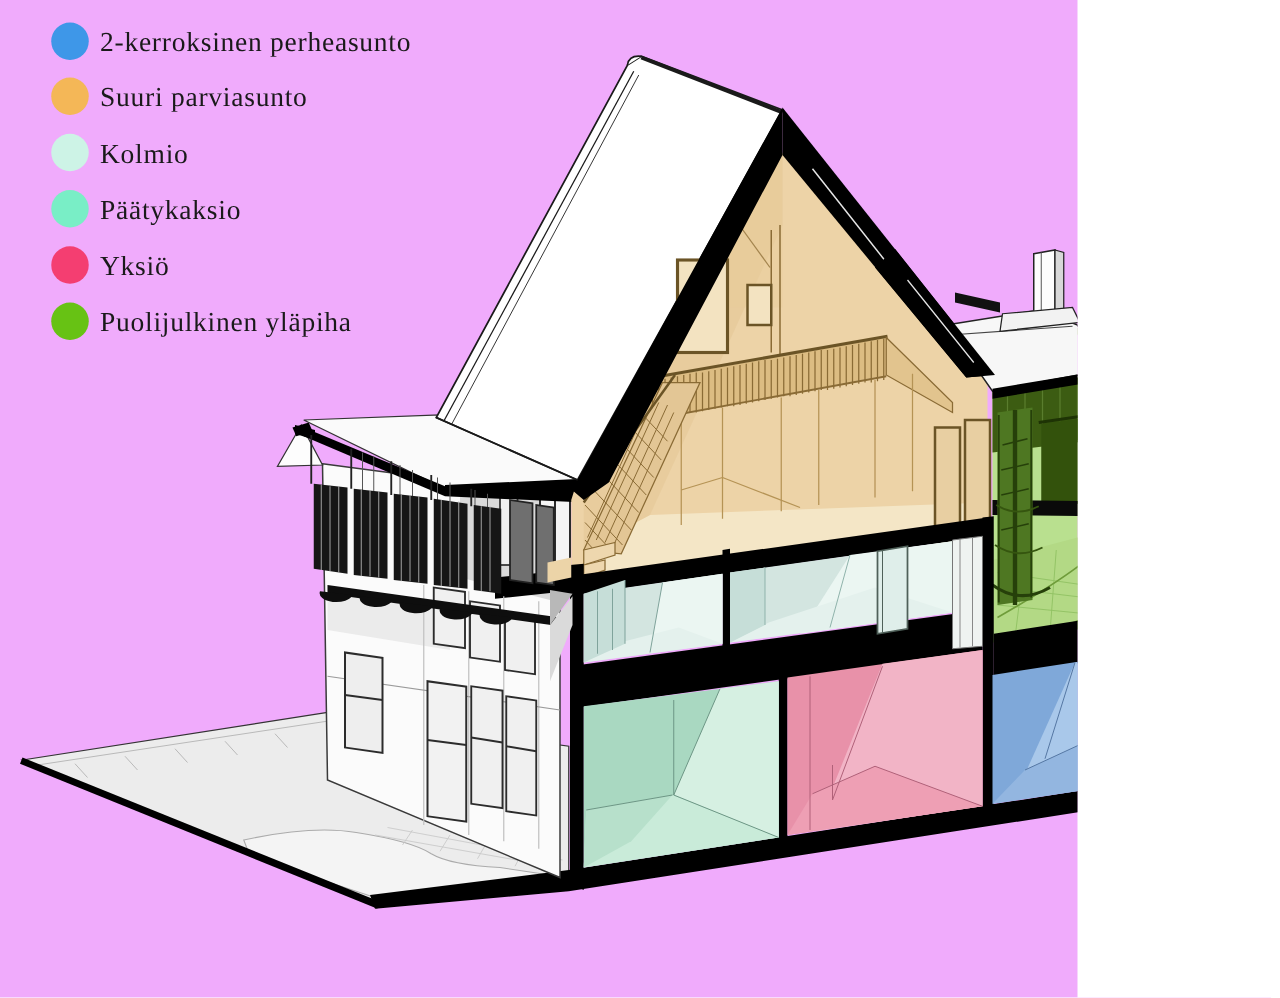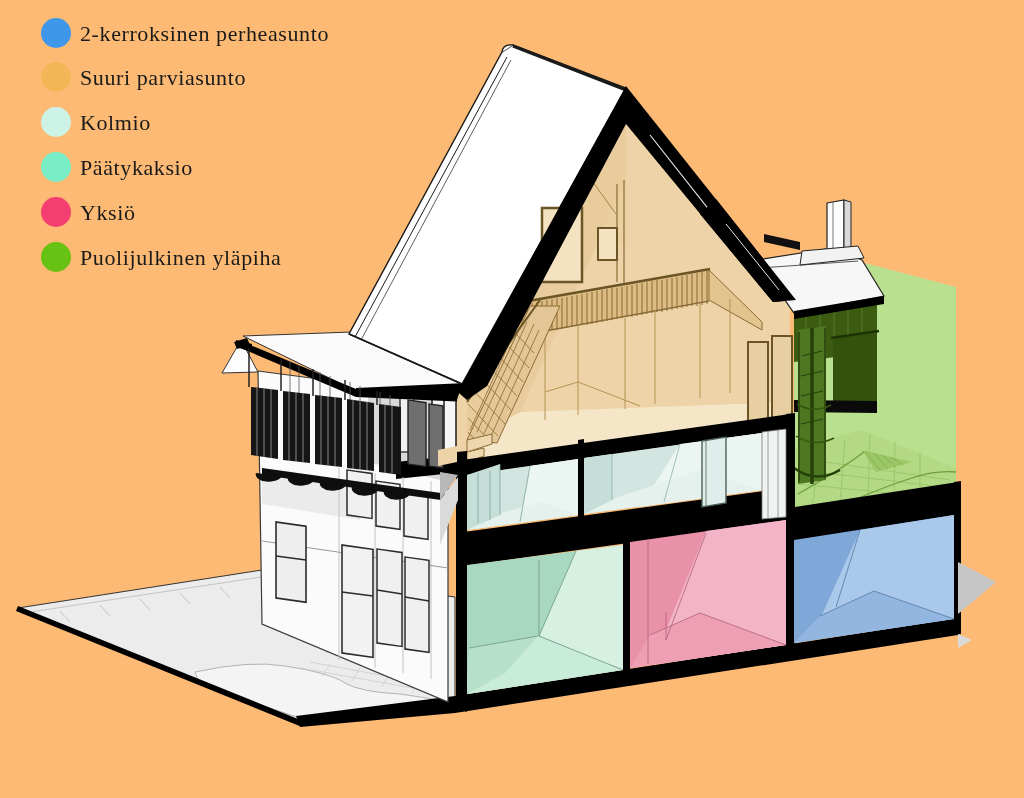--- a/index.html
+++ b/index.html
@@ -1,16 +1,16 @@
 <!DOCTYPE html>
 <html><head>
 <meta charset="utf-8">
 <style>
   html,body{margin:0;padding:0;background:#ffffff;}
-  .page{position:relative;width:1024px;height:798px;background:#fdba74;overflow:hidden;text-align:right;}
+  .page{position:relative;width:862px;height:798px;background:#f0abfc;overflow:hidden;text-align:right;}
   svg{position:absolute;left:0;top:0;}
   .lg{font-family:"Liberation Serif",serif;font-size:22px;fill:#1a1a1a;letter-spacing:0.6px;}
 </style>
 </head>
 <body>
 <div class="page">
 <svg width="1024" height="798" viewBox="0 0 1024 798">
 
 <circle cx="56" cy="33" r="15" fill="#3e97e8"></circle>
 

